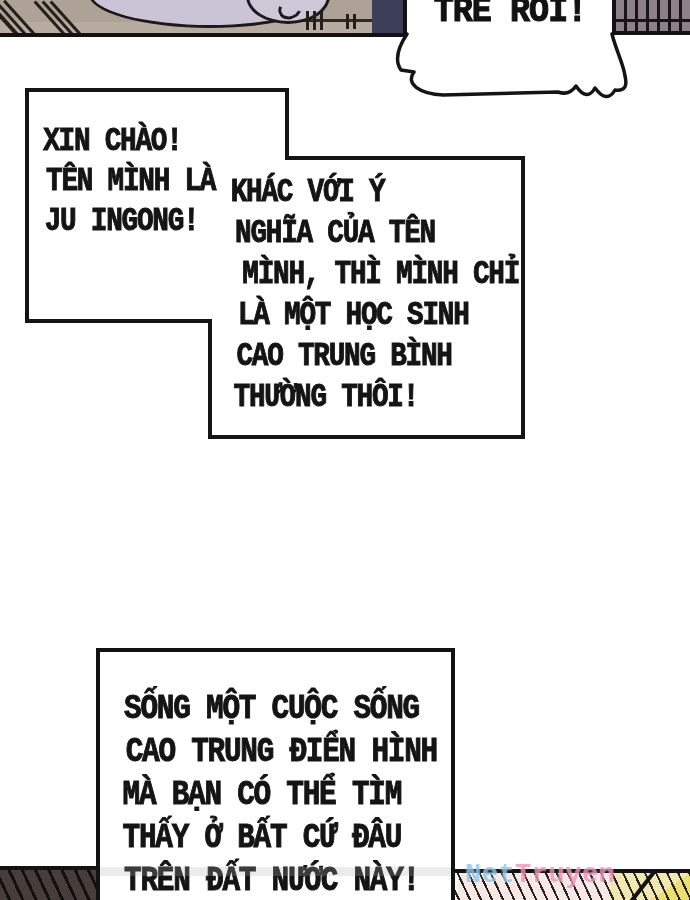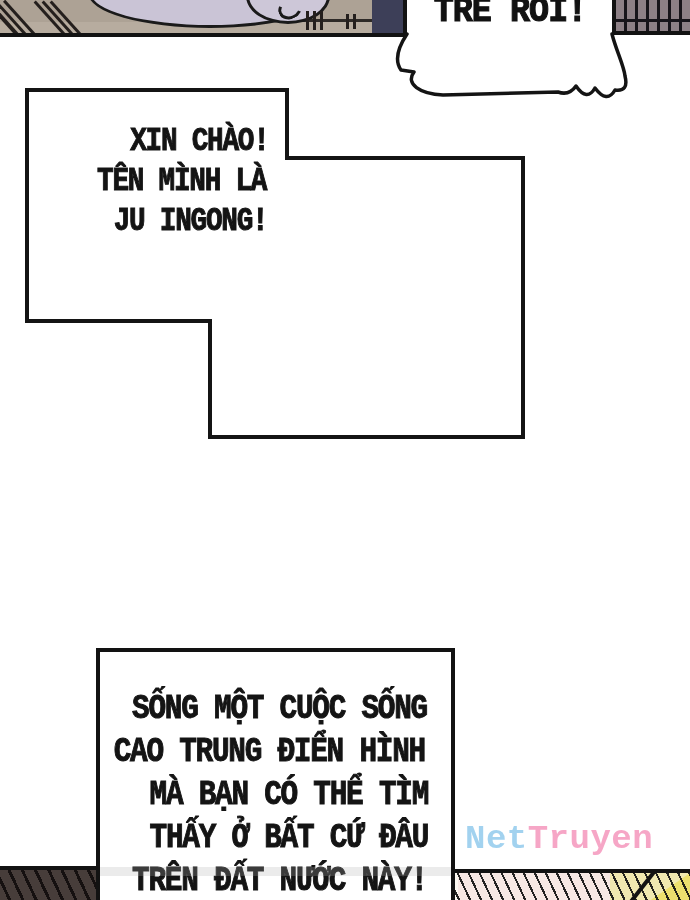--- a/index.html
+++ b/index.html
@@ -29,21 +29,21 @@
 
   
   .bubble-svg{left:388px;top:26px;}
   .bubble-text{left:390px;top:-10px;width:240px;text-align:center;
     font-size:37px;font-weight:700;color:#121212;letter-spacing:-1px;
     -webkit-text-stroke:1.2px #121212;white-space:nowrap;
     transform:scaleX(0.9);transform-origin:center;}
 
   
   .compound-svg{left:23px;top:86px;}
-  .comic-lines{display:flex;flex-direction:column;align-items:flex-end;}
+  .comic-lines{display:flex;flex-direction:column;align-items:flex-start;}
   .comic-line{font-weight:700;color:#141414;letter-spacing:-1.5px;white-space:nowrap;
     -webkit-text-stroke:1px #141414;transform:scaleX(0.84);transform-origin:center;}
   .introbox-text{left:30px;top:122px;width:252px;}
   .introbox-text .comic-line{font-size:33px;line-height:40px;}
   .meaningbox-text{left:216px;top:172px;width:302px;}
   .meaningbox-text .comic-line{font-size:33px;line-height:41px;}
 
   
   .tl-note{left:320px;top:499px;width:360px;text-align:center;color:#2d2d2d;
     font-weight:700;font-size:17.5px;line-height:22px;letter-spacing:-0.4px;}
@@ -65,21 +65,21 @@
     background:repeating-linear-gradient(65deg,transparent 0 8px,rgba(18,18,18,0.92) 8px 10px);}
 
   
   .life-box{left:96px;top:648px;width:359px;height:252px;background:#ffffff;
     border:4px solid #121212;border-bottom:none;box-sizing:border-box;}
   .lifebox-text{left:96px;top:688px;width:359px;}
   .lifebox-text .comic-line{font-size:35px;line-height:43px;}
   .seam{left:100px;top:867px;width:351px;height:9px;background:rgba(175,175,175,0.25);}
 
   
-  .watermark{left:465px;top:820px;font-size:34px;font-weight:700;letter-spacing:0.5px;
+  .watermark{left:465px;top:860px;font-size:27px;font-weight:700;letter-spacing:0.5px;
     opacity:0.8;text-shadow:0 0 2px #ffffff;white-space:nowrap;}
 </style>
 </head>
 <body>
 
 <div class="page">
 
   <div class="abs top-left-panel">
     <div class="abs mat-face"></div>
     <div class="abs mat-line"></div>
@@ -113,20 +113,28 @@
   <svg class="abs compound-svg" width="504" height="356" viewBox="0 0 504 356">
     <polygon points="4,4 264,4 264,72 500,72 500,351 187,351 187,235 4,235" fill="#ffffff" stroke="#141414" stroke-width="4"></polygon>
   </svg>
 
   <div class="abs comic-lines introbox-text">
     <div class="comic-line">XIN CHÀO!</div>
     <div class="comic-line">TÊN MÌNH LÀ</div>
     <div class="comic-line">JU INGONG!</div>
   </div>
 
+  <div class="abs comic-lines meaningbox-text">
+    <div class="comic-line">KHÁC VỚI Ý</div>
+    <div class="comic-line">NGHĨA CỦA TÊN</div>
+    <div class="comic-line">MÌNH, THÌ MÌNH CHỈ</div>
+    <div class="comic-line">LÀ MỘT HỌC SINH</div>
+    <div class="comic-line">CAO TRUNG BÌNH</div>
+    <div class="comic-line">THƯỜNG THÔI!</div>
+  </div>
 
 
   <div class="abs bottom-left-panel"></div>
   <div class="abs bottom-right-panel">
     <div class="abs tint-pink"></div>
     <div class="abs tint-yellow"></div>
     <div class="abs wedge-yellow"></div>
     <div class="abs wedge-edge"></div>
     <div class="abs hatch"></div>
   </div>

